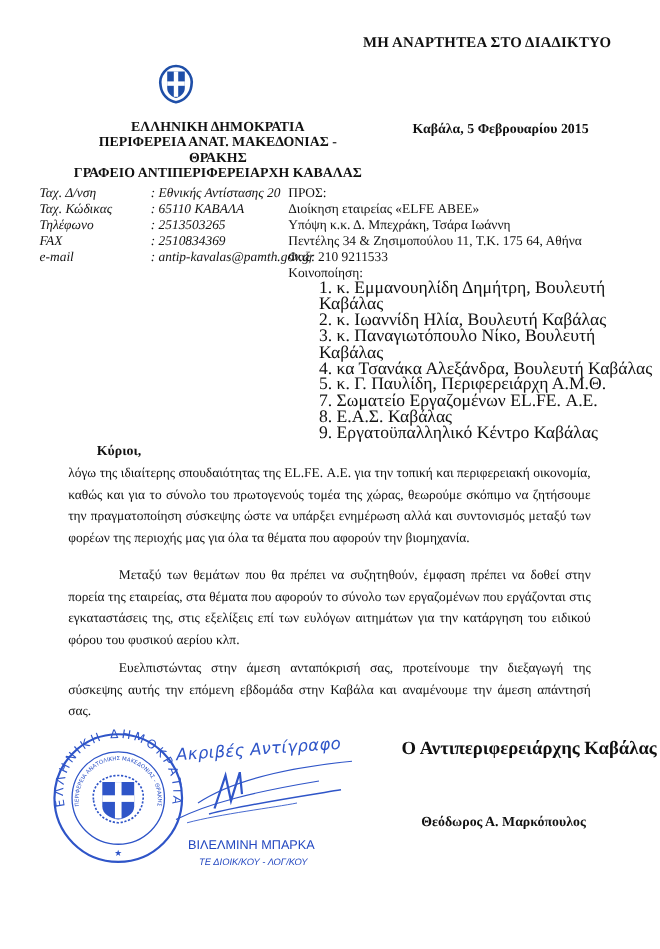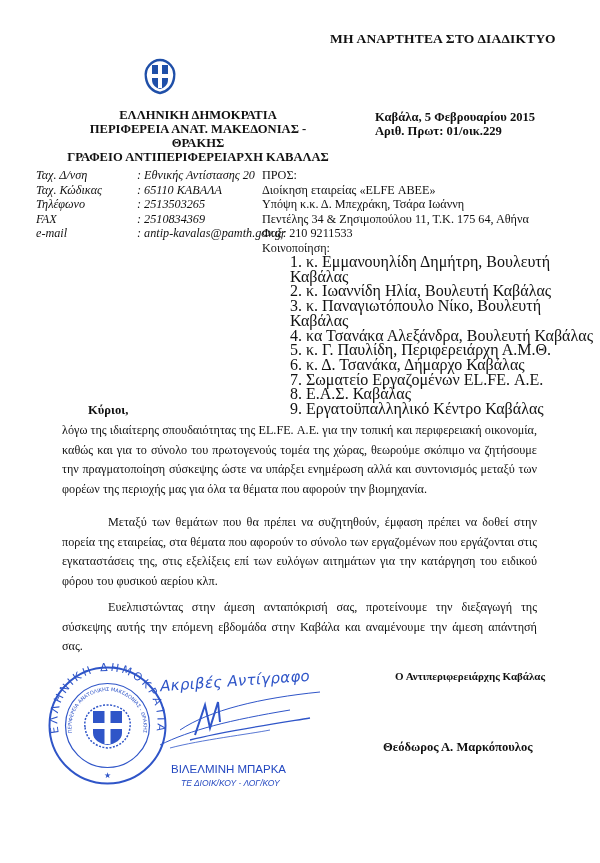--- a/index.html
+++ b/index.html
@@ -13,21 +13,21 @@
   #sender { left: 36px; top: 168px; font-size: 12.2px; line-height: 14.5px; }
   #sender .row { display: flex; font-style: italic; }
   #sender .lbl { width: 101px; }
   #recipient { left: 262px; top: 168px; width: 320px; font-size: 12.2px; line-height: 14.5px; }
   #cc-list { left: 290px; top: 255px; font-size: 16px; line-height: 14.7px; }
   #salutation { left: 88px; top: 403px; font-size: 12.6px; font-weight: bold; }
   .para { left: 62px; width: 475px; font-size: 12.2px; line-height: 19.5px; text-align: justify; }
   #p1 { top: 421px; }
   #p2 { top: 513px; text-indent: 46px; }
   #p3 { top: 598px; text-indent: 46px; }
-  #signer-title { left: 365px; top: 670px; font-size: 11px; font-weight: bold; margin-left: 30px; }
+  #signer-title { left: 365px; top: 670px; font-size: 17px; font-weight: bold; }
   #signer-name { left: 383px; top: 740px; font-size: 12.6px; font-weight: bold; }
   #stamp { left: 45px; top: 663px; width: 125px; height: 125px; }
   #certified { left: 160px; top: 672px; font-family: "DejaVu Sans", sans-serif; font-style: italic; font-size: 15px; color: #2f55c8; transform: rotate(-4deg); letter-spacing: 0.3px; }
   #signature { left: 150px; top: 690px; width: 180px; height: 60px; }
   #clerk-name { left: 171px; top: 763px; font-family: "Liberation Sans", sans-serif; font-size: 11.5px; color: #2448c0; }
   #clerk-role { left: 181px; top: 778px; font-family: "Liberation Sans", sans-serif; font-size: 8.5px; font-style: italic; color: #2448c0; }
 </style>
 </head>
 <body>
 
@@ -41,21 +41,20 @@
 </svg>
 
 <div id="issuer" class="abs">
   <div>ΕΛΛΗΝΙΚΗ ΔΗΜΟΚΡΑΤΙΑ</div>
   <div>ΠΕΡΙΦΕΡΕΙΑ ΑΝΑΤ. ΜΑΚΕΔΟΝΙΑΣ - ΘΡΑΚΗΣ</div>
   <div>ΓΡΑΦΕΙΟ ΑΝΤΙΠΕΡΙΦΕΡΕΙΑΡΧΗ ΚΑΒΑΛΑΣ</div>
 </div>
 
 <div id="dateblock" class="abs">
   <div>Καβάλα,  5 Φεβρουαρίου 2015</div>
-  <div>Αριθ. Πρωτ: 01/οικ.229</div>
 </div>
 
 <div id="sender" class="abs">
   <div class="row">
       <span class="lbl">Ταχ. Δ/νση</span>
       <span>: Εθνικής Αντίστασης 20</span>
     </div>
   <div class="row">
       <span class="lbl">Ταχ. Κώδικας</span>
       <span>: 65110 ΚΑΒΑΛΑ</span>
@@ -82,21 +81,20 @@
   <div>Φαξ: 210 9211533</div>
   <div>Κοινοποίηση:</div>
 </div>
 
 <div id="cc-list" class="abs">
   <div>1. κ. Εμμανουηλίδη Δημήτρη, Βουλευτή Καβάλας</div>
   <div>2. κ. Ιωαννίδη Ηλία, Βουλευτή Καβάλας</div>
   <div>3. κ. Παναγιωτόπουλο Νίκο, Βουλευτή Καβάλας</div>
   <div>4. κα Τσανάκα Αλεξάνδρα, Βουλευτή Καβάλας</div>
   <div>5. κ. Γ. Παυλίδη, Περιφερειάρχη Α.Μ.Θ.</div>
-  <div>6. κ. Δ. Τσανάκα, Δήμαρχο Καβάλας</div>
   <div>7. Σωματείο Εργαζομένων EL.FE. Α.Ε.</div>
   <div>8. Ε.Α.Σ. Καβάλας</div>
   <div>9. Εργατοϋπαλληλικό Κέντρο Καβάλας</div>
 </div>
 
 <div id="salutation" class="abs">Κύριοι,</div>
 <div id="p1" class="abs para">λόγω της ιδιαίτερης σπουδαιότητας της EL.FE. Α.Ε. για την τοπική και περιφερειακή οικονομία, καθώς και για το σύνολο του πρωτογενούς τομέα της χώρας, θεωρούμε σκόπιμο να ζητήσουμε την πραγματοποίηση σύσκεψης ώστε να υπάρξει ενημέρωση αλλά και συντονισμός μεταξύ των φορέων της περιοχής μας για όλα τα θέματα που αφορούν την βιομηχανία.</div>
 <div id="p2" class="abs para">Μεταξύ των θεμάτων που θα πρέπει να συζητηθούν, έμφαση πρέπει να δοθεί στην πορεία της εταιρείας, στα θέματα που αφορούν το σύνολο των εργαζομένων που εργάζονται στις εγκαταστάσεις της, στις εξελίξεις επί των ευλόγων αιτημάτων για την κατάργηση του ειδικού φόρου του φυσικού αερίου κλπ.</div>
 <div id="p3" class="abs para">Ευελπιστώντας στην άμεση ανταπόκρισή σας, προτείνουμε την διεξαγωγή της σύσκεψης αυτής την επόμενη εβδομάδα στην Καβάλα και αναμένουμε την άμεση απάντησή σας.</div>
 

